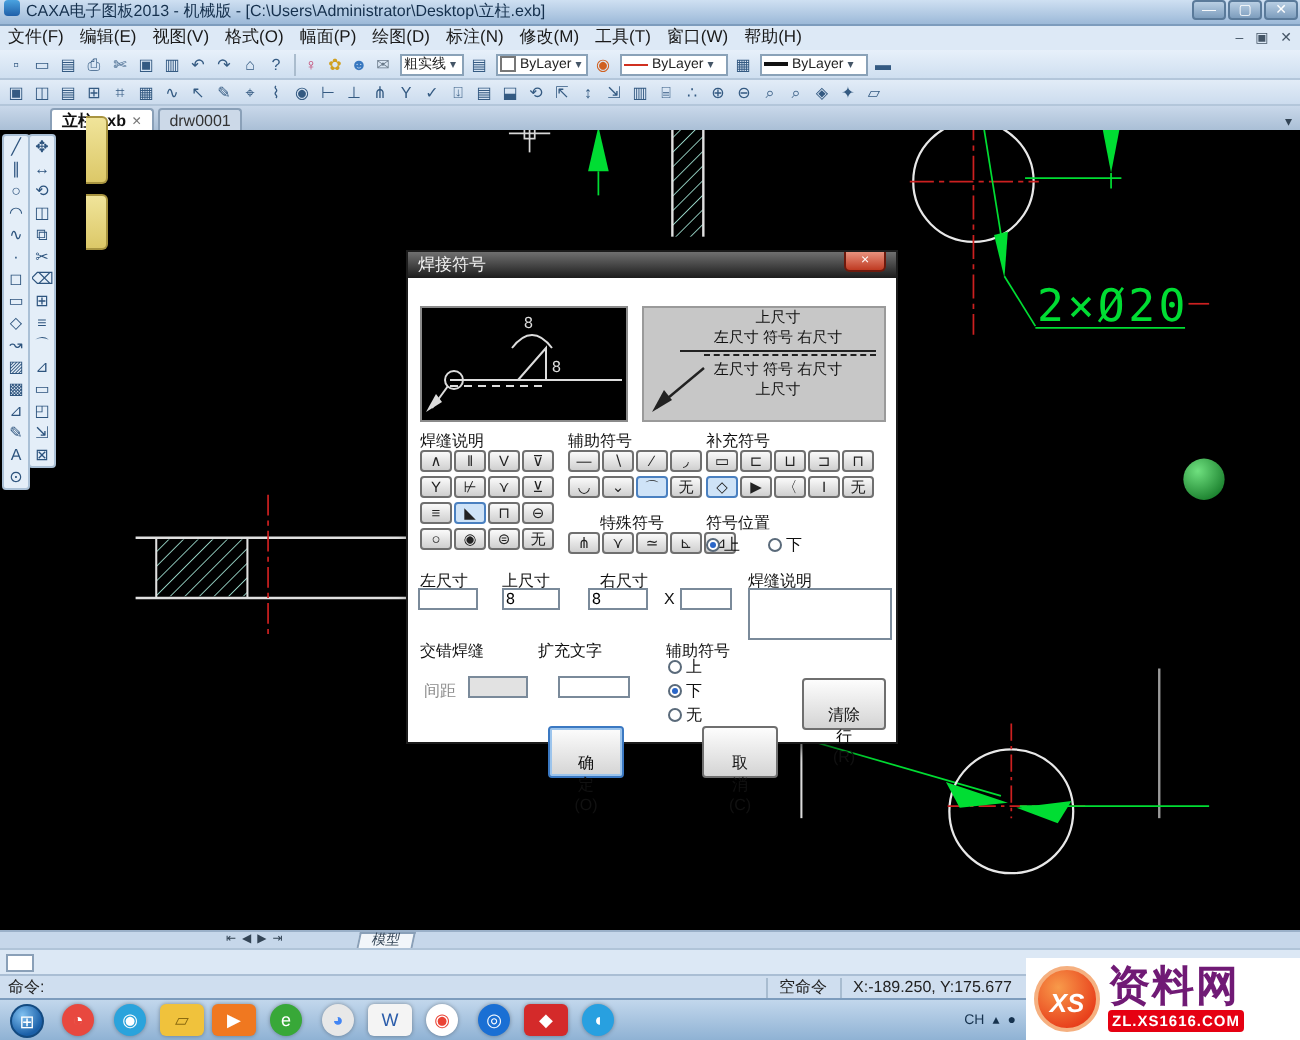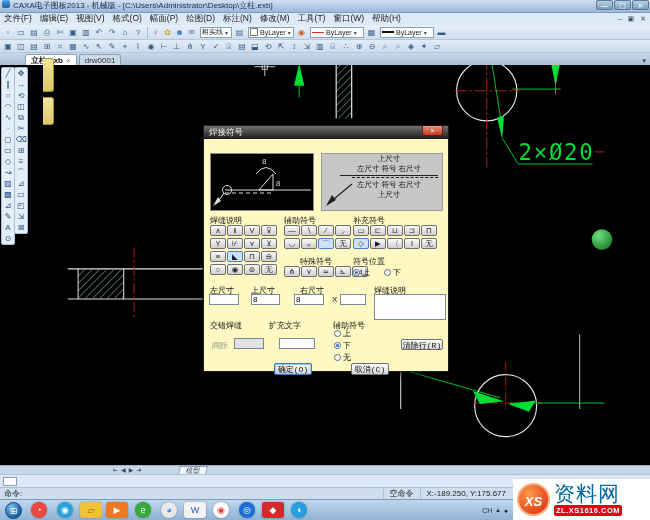--- a/index.html
+++ b/index.html
@@ -49,21 +49,21 @@
   #vtool1{left:1px}
   #vtool2{left:14px}
   .vico{width:11px;height:11px;font-size:8px;line-height:11px;text-align:center;color:#2d547e;overflow:hidden}
   .ytab{position:absolute;width:10px;background:linear-gradient(#f0e49a,#dcc868);border:1px solid #a89440;
     border-left:none;border-radius:0 3px 3px 0;z-index:5}
   #ytab1{left:43px;top:-7px;height:32px}
   #ytab2{left:43px;top:32px;height:26px}
   .cadtext{font-family:"DejaVu Sans Mono","Liberation Mono",monospace;letter-spacing:2px}
   
   #dialog{position:absolute;left:203px;top:125px;width:246px;height:247px;z-index:40;
-    background:#fef9c3;border:1px solid #1c1c1c;box-shadow:2px 3px 6px rgba(0,0,0,.6);box-sizing:border-box;font-size:8px;color:#111}
+    background:#ffffff;border:1px solid #1c1c1c;box-shadow:2px 3px 6px rgba(0,0,0,.6);box-sizing:border-box;font-size:8px;color:#111}
   #dlg-title{height:13px;background:linear-gradient(#707070,#1c1c1c);color:#f2f2f2;font-size:8.5px;
     line-height:13px;padding-left:5px;position:relative}
   #dlg-close{position:absolute;right:5px;top:0;width:21px;height:10px;line-height:9px;text-align:center;
     background:linear-gradient(#e8927e,#bf3a22);border:1px solid #6d190c;border-top:none;border-radius:0 0 3px 3px;
     color:#fff;font-size:7px;box-sizing:border-box}
   #dlg-body{position:relative;width:100%;height:234px}
   .abs{position:absolute}
   #dlg-preview{left:6px;top:14px;width:104px;height:58px;background:#000;border:1px solid #8a8a8a;box-sizing:border-box}
   #dlg-legend{left:117px;top:14px;width:122px;height:58px;background:#c7c7c7;border:1px solid #9a9a9a;
     box-sizing:border-box;text-align:center;font-size:7.5px;line-height:10px;color:#111}
@@ -75,21 +75,21 @@
   .sym{width:16px;height:11px;font-size:7.5px;line-height:9px;text-align:center;color:#222;
     background:linear-gradient(#fafafa,#cfcfcf);border:1px solid #6f6f6f;border-radius:2px;
     margin:0 1px 2px 0;padding:0;box-sizing:border-box;overflow:hidden;font-family:inherit}
   .sym.sel{background:#cfe3f7;border-color:#4a80c0}
   .radio{display:inline-flex;align-items:center;gap:2px;font-size:8px;color:#111}
   .rdot{width:7px;height:7px;border:1px solid #5a6a7a;border-radius:50%;background:#fff;box-sizing:border-box;position:relative}
   .radio.sel .rdot::after{content:"";position:absolute;inset:1px;background:#2a66c8;border-radius:50%}
   .tin{height:11px;border:1px solid #7a8a9a;background:#fff;font-size:8px;padding:0 1px;box-sizing:border-box;font-family:inherit}
   .tin:disabled{background:#e2e2e2}
   .dbtn{background:linear-gradient(#fdfdfd,#d4d4d4);border:1px solid #6f6f6f;border-radius:2px;
-    font-size:8px;box-sizing:border-box;font-family:Liberation Mono, monospace;color:#111;padding:0}
+    font-size:8px;box-sizing:border-box;font-family:Liberation Sans, sans-serif;color:#111;padding:12px}
   .dbtn.def{border:1px solid #3a78c2;box-shadow:0 0 0 1px #9cc4ec inset}
   .graylab{color:#8a8a8a}
   
   #tabstrip{position:absolute;left:0;top:465px;width:650px;height:9px;background:#c6d7ea;
     display:flex;align-items:center;font-size:7px;color:#345;border-top:1px solid #9ab0c8;box-sizing:border-box}
   #tabstrip .nav{margin-left:113px;display:flex;gap:3px}
   #tabstrip .navb{font-size:6px;line-height:8px}
   #tabstrip .mtab{margin-left:38px;background:#f2f6fa;border:1px solid #8aa0b8;border-bottom:none;
     padding:0 6px;height:8px;line-height:8px;transform:skewX(-12deg);font-size:7px}
   #cmdrow{position:absolute;left:0;top:474px;width:650px;height:13px;background:#dce8f5;
@@ -110,21 +110,21 @@
     text-align:center;box-shadow:0 0 2px rgba(0,0,0,.35);overflow:hidden}
   .tbico.round{border-radius:50%;width:16px;margin-left:3px;margin-right:7px}
   #tray{margin-left:auto;margin-right:142px;display:flex;gap:4px;font-size:7px;color:#16324e;align-items:center}
   
   #watermark{position:absolute;left:513px;top:479px;width:137px;height:41px;background:#fff;z-index:60;
     display:flex;align-items:center;box-sizing:border-box;padding-left:4px}
   #wm-logo{width:33px;height:33px;border-radius:50%;background:radial-gradient(circle at 35% 30%,#f89a4a,#e8401c 75%);
     color:#fff;font-size:13px;font-style:italic;font-weight:bold;line-height:33px;text-align:center;flex:none;
     border:2px solid #f5b080;box-sizing:border-box}
   #wm-text{margin-left:4px}
-  #wm-name{color:#0369a1;font-size:21px;font-weight:normal;line-height:21px;letter-spacing:1px}
+  #wm-name{color:#701a75;font-size:21px;font-weight:bold;line-height:21px;letter-spacing:1px}
   #wm-site{margin-top:1px;background:#e60012;color:#fff;font-size:7.5px;font-weight:bold;
     text-align:center;border-radius:2px;padding:1px 2px;letter-spacing:.5px}
 </style>
 </head>
 <body>
 
 <div id="titlebar">
   <span class="appico"></span>
   <span>CAXA电子图板2013 - 机械版 - [C:\Users\Administrator\Desktop\立柱.exb]</span>
   <span class="wbtns">

